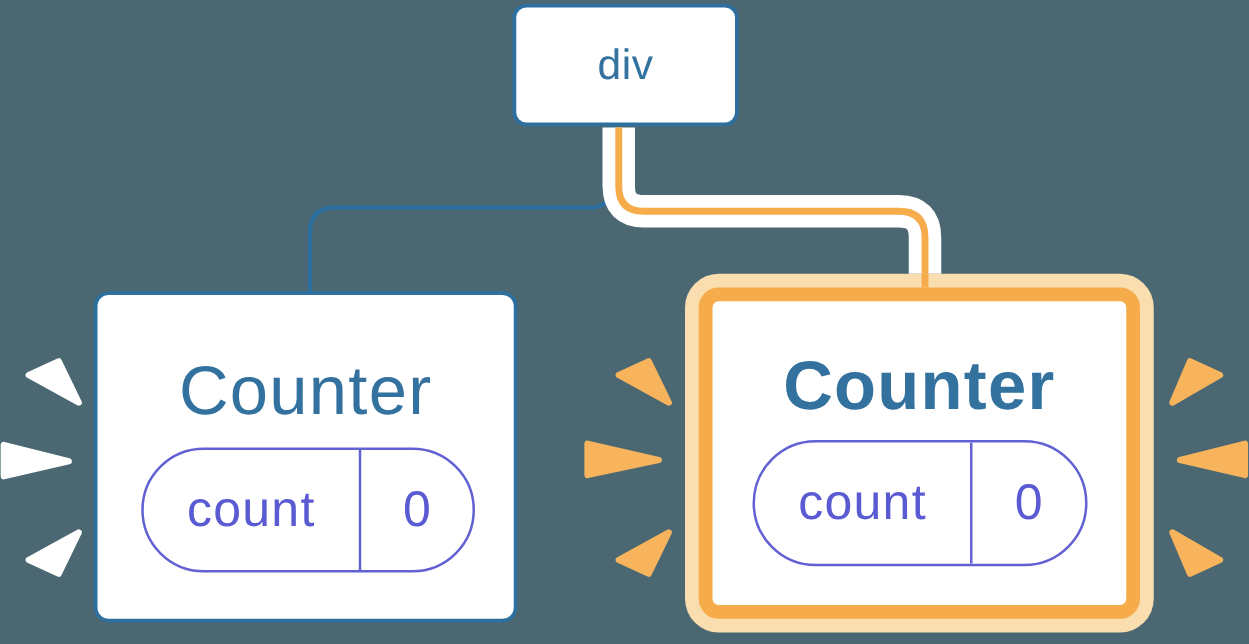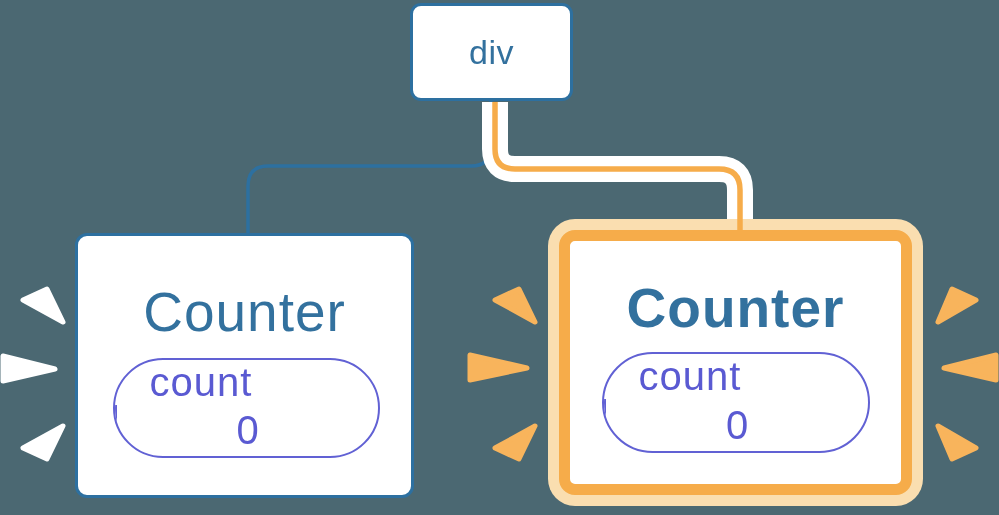--- a/index.html
+++ b/index.html
@@ -25,21 +25,21 @@
   .layer.front{z-index:3;}
 
   .edge-blue{fill:none;stroke:var(--blue);stroke-width:3.5;}
   .edge-casing{fill:none;stroke:var(--card-bg);stroke-width:26;}
   .edge-core{fill:none;stroke:var(--orange);stroke-width:5.5;}
   .spark-white{fill:#FFFFFF;stroke:#FFFFFF;stroke-width:5;stroke-linejoin:round;}
   .spark-orange{fill:var(--spark-orange);stroke:var(--spark-orange);stroke-width:5;stroke-linejoin:round;}
 
   .node-root{
     position:absolute;z-index:2;
-    left:410px;top:3px;width:163px;height:98px;
+    left:410px;top:3px;width:181px;height:98px;
     background:var(--card-bg);
     border:3px solid var(--blue);
     border-radius:11px;
     display:flex;align-items:center;justify-content:center;
     font-size:34px;color:var(--title-blue);letter-spacing:0.5px;
   }
 
   .card{position:absolute;z-index:2;background:var(--card-bg);}
   .card-left{
     left:75px;top:233px;width:339px;height:265px;
@@ -58,21 +58,20 @@
   }
   .card-left  .card-title{top:49px;font-weight:400;}
   .card-right .card-title{top:40px;font-weight:700;}
 
   .pill{
     position:absolute;display:flex;align-items:stretch;
     border:2.5px solid var(--purple-border);
     border-radius:60px;
     background:var(--card-bg);
     overflow:hidden;
-    flex-direction:column;
   }
   .card-left  .pill{left:35px;top:122px;width:267px;height:100px;}
   .card-right .pill{left:32px;top:111px;width:268px;height:101px;}
   .pill-key{
     width:172px;display:flex;align-items:center;justify-content:center;
     font-size:40px;letter-spacing:1px;color:var(--purple);
   }
   .pill-val{
     flex:1;display:flex;align-items:center;justify-content:center;
     border-left:2.5px solid var(--purple-border);

